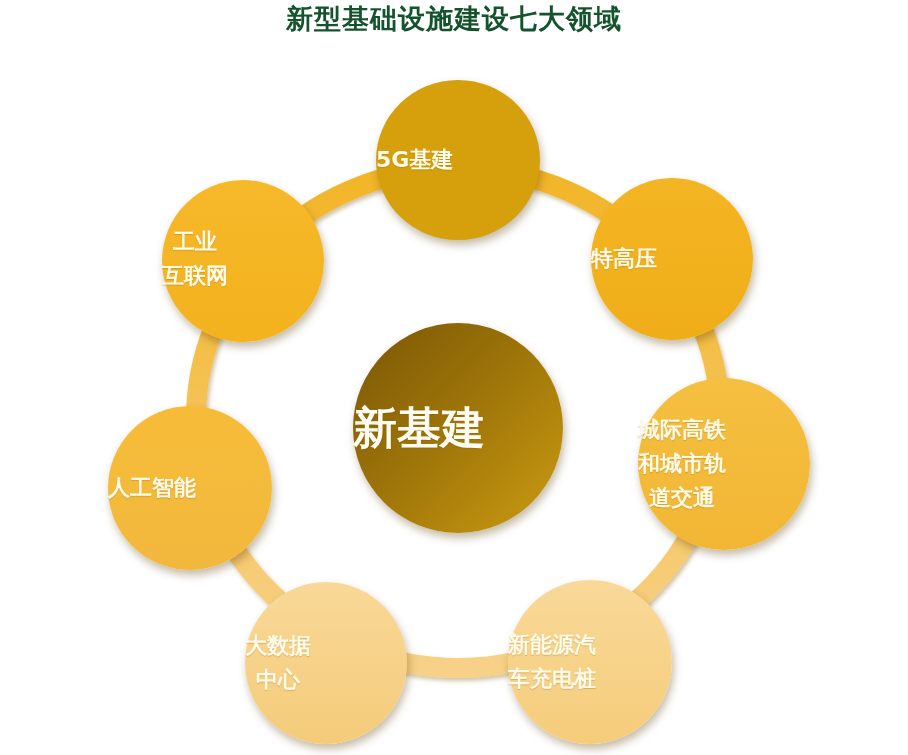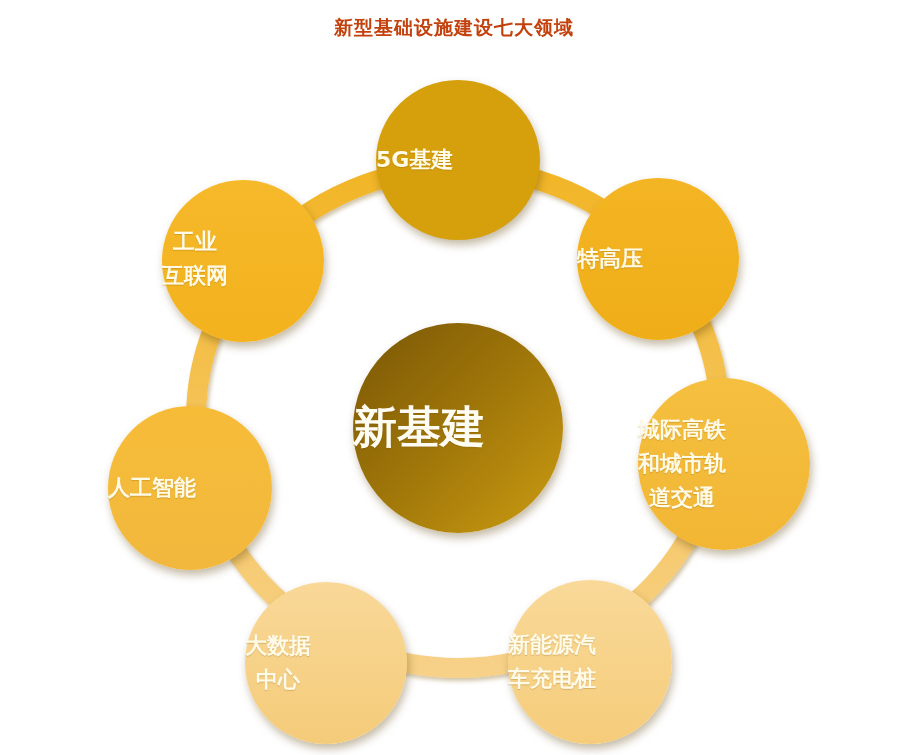--- a/index.html
+++ b/index.html
@@ -1,20 +1,20 @@
 <!DOCTYPE html>
 <html><head>
   <meta charset="utf-8">
   <style>
     html, body { margin: 0; padding: 0; background: #ffffff; }
     body { width: 908px; height: 755px; position: relative; overflow: hidden;
            font-family: "DejaVu Sans", "Liberation Sans", sans-serif; }
     .title { position: absolute; left: 0; top: 0; width: 908px; text-align: center;
-             font-size: 19px; font-weight: bold; color: #c2410c; line-height: 38px;
-             letter-spacing: 1px; margin-top: 8px; }
+             font-size: 27px; font-weight: bold; color: #14532d; line-height: 38px;
+             letter-spacing: 1px; }
     svg.ring { position: absolute; left: 0; top: 0; }
     .node { position: absolute; border-radius: 50%; display: flex; align-items: center;
             text-align: center; color: #fffbe8;
             font-weight: bold; box-shadow: 2px 5px 8px rgba(90,60,0,0.35);
             box-sizing: border-box; }
     .node .label { white-space: pre-line; line-height: 1.55; font-size: 22px;
                    text-shadow: 0 1px 1px rgba(120,80,0,0.25); }
     .center .label { font-size: 44px; line-height: 1.2; color: #fffdf3; }
   </style>
 </head>
@@ -29,29 +29,29 @@
     </filter>
     <linearGradient id="ringGrad" x1="0" y1="0" x2="0" y2="1">
       <stop offset="0" stop-color="#f2b526"></stop>
       <stop offset="1" stop-color="#f7d188"></stop>
     </linearGradient>
   </defs>
   <ellipse cx="458" cy="418" rx="262" ry="250" fill="none" stroke="url(#ringGrad)" stroke-width="20" filter="url(#sh)"></ellipse>
 </svg>
 
 <div class="node center" style="left:353px; top:323px; width:210px; height:210px;
-            background: linear-gradient(135deg, #7a5605 0%, #a47a0a 55%, #cc9c12 100%); font-family: Liberation Serif, serif;">
+            background: linear-gradient(135deg, #7a5605 0%, #a47a0a 55%, #cc9c12 100%);">
   <span class="label">新基建</span>
 </div>
 
 <div class="node" style="left:376px; top:80px; width:164px; height:160px; background:#d6a00c;">
   <span class="label">5G基建</span>
 </div>
 
-<div class="node" style="left:577px; top:178px; width:162px; height:162px;
+<div class="node" style="left:591px; top:178px; width:162px; height:162px;
             background: linear-gradient(180deg, #f4b524 0%, #efae18 100%);">
   <span class="label">特高压</span>
 </div>
 
 <div class="node" style="left:638px; top:378px; width:172px; height:172px;
             background: linear-gradient(180deg, #f5bf3f 0%, #f2b634 100%);">
   <span class="label">城际高铁
 和城市轨
 道交通</span>
 </div>

